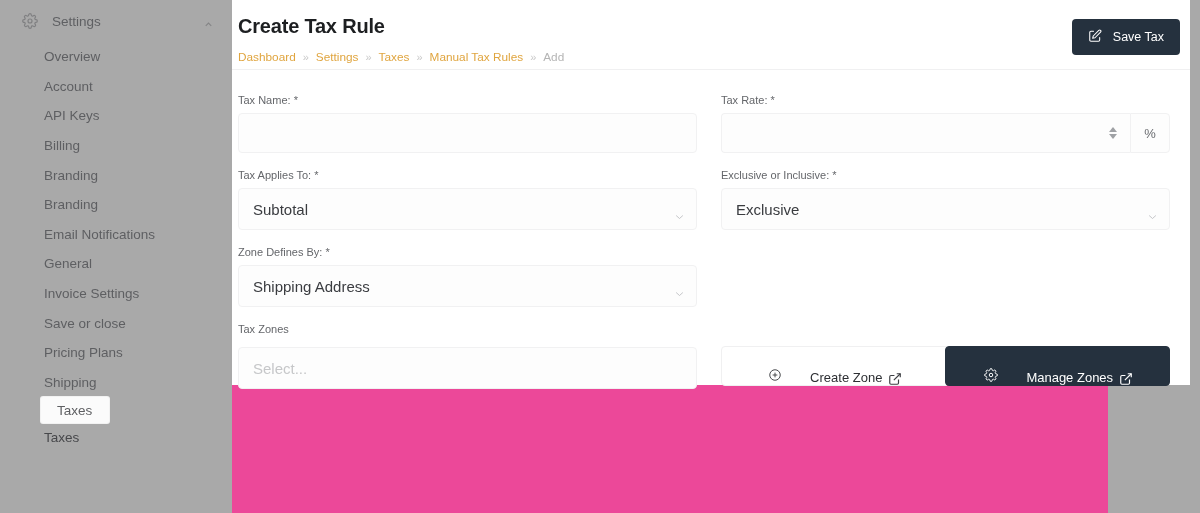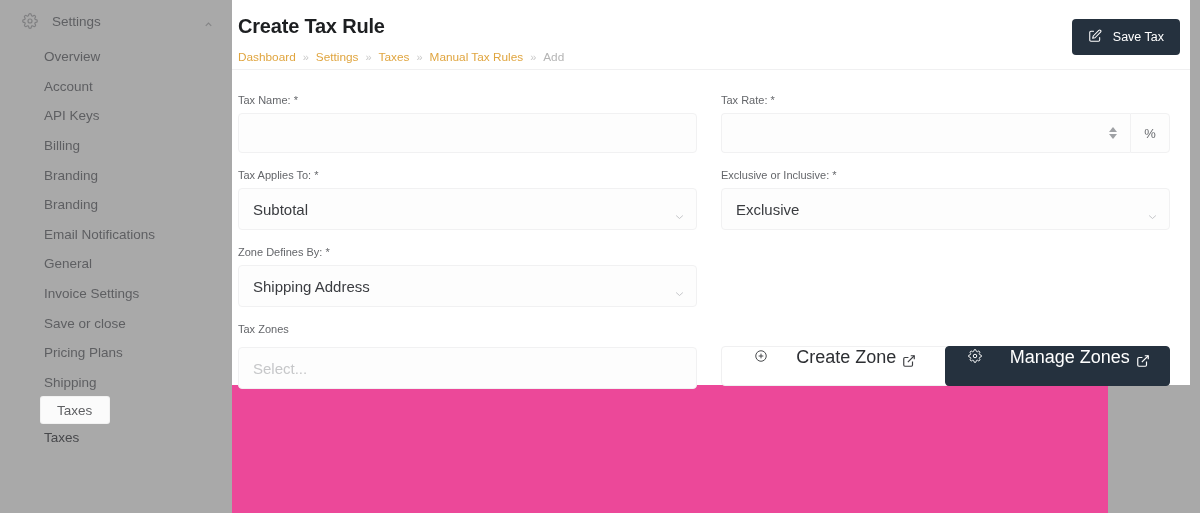--- a/index.html
+++ b/index.html
@@ -222,24 +222,24 @@
   
   .zone-btns {
     display: flex;
     width: 100%;
     margin-top: 23px;
   }
   .zone-btn {
     flex: 1 1 50%;
     height: 40px;
     display: flex;
-    align-items: flex-start;
+    align-items: flex-end;
     justify-content: center;
     gap: 28px;
-    font-size: 18px;
+    font-size: 13px;
     border: 1px solid #f0f0f1;
     background: #ffffff;
     color: #2d2f33;
     cursor: pointer;
     font-family: "Liberation Sans", sans-serif;
     border-radius: 4px 0 0 4px;
   }
   .zone-btn.primary {
     background: #25313e;
     color: #ffffff;

